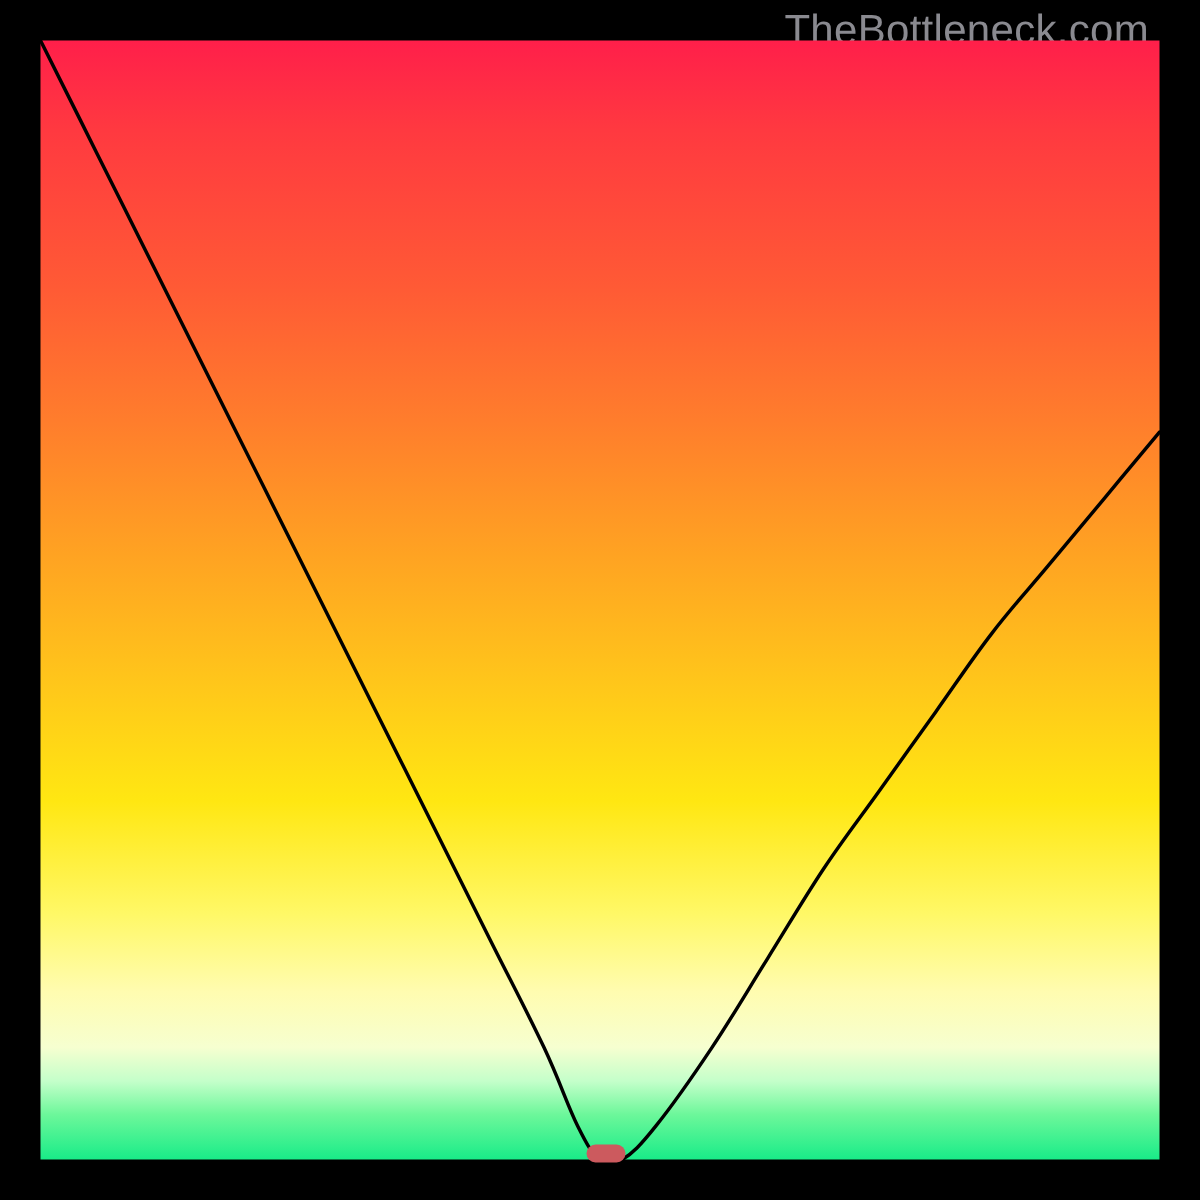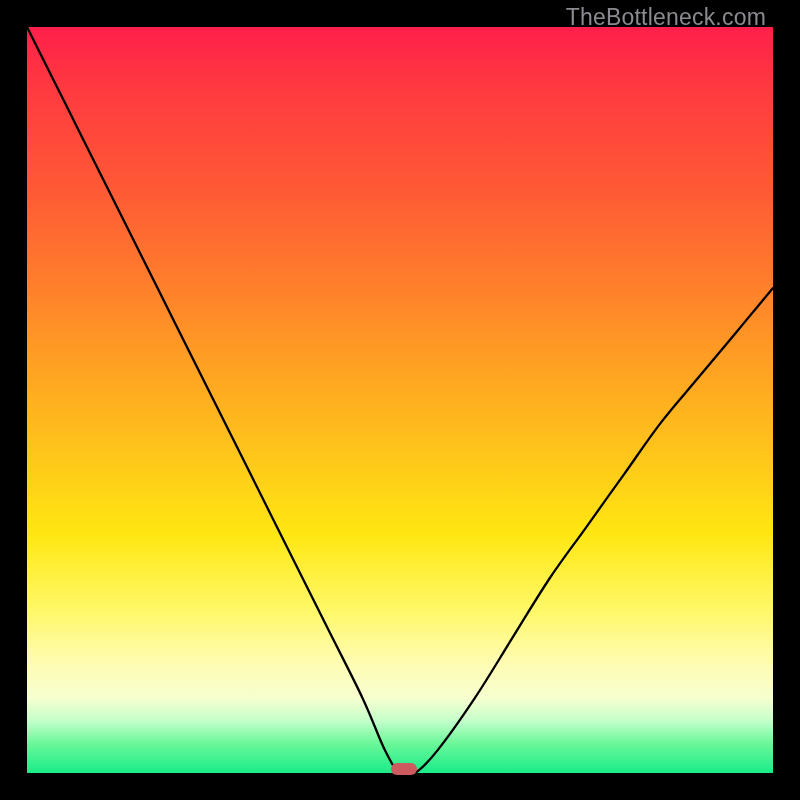--- a/index.html
+++ b/index.html
@@ -39,21 +39,21 @@
       #c4ffca 93%,
       #6cf79a 96%,
       #19ec88 100%
     );
   }
   .watermark {
     position: absolute;
     top: 4px;
     right: 34px;
     color: #8a8a90;
-    font-size: 23px;
+    font-size: 28px;
     font-weight: 500;
     letter-spacing: 0.2px;
   }
   svg.curve {
     position: absolute;
     left: 0;
     top: 0;
     width: 746px;
     height: 746px;
     overflow: visible;

